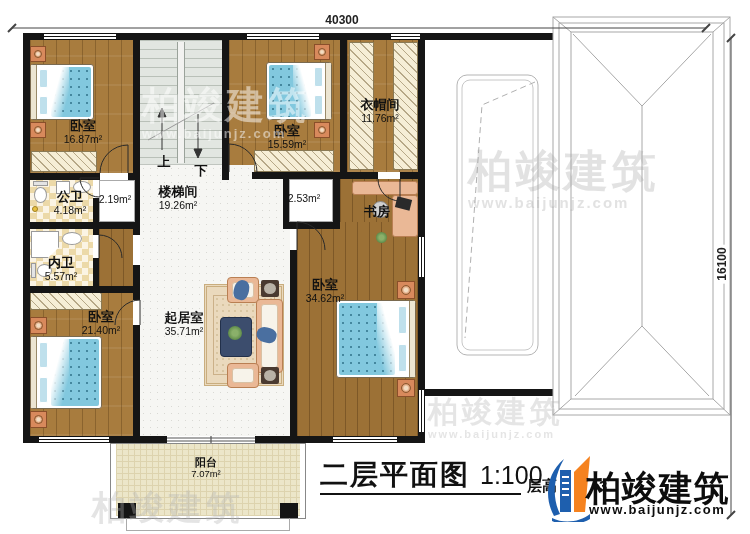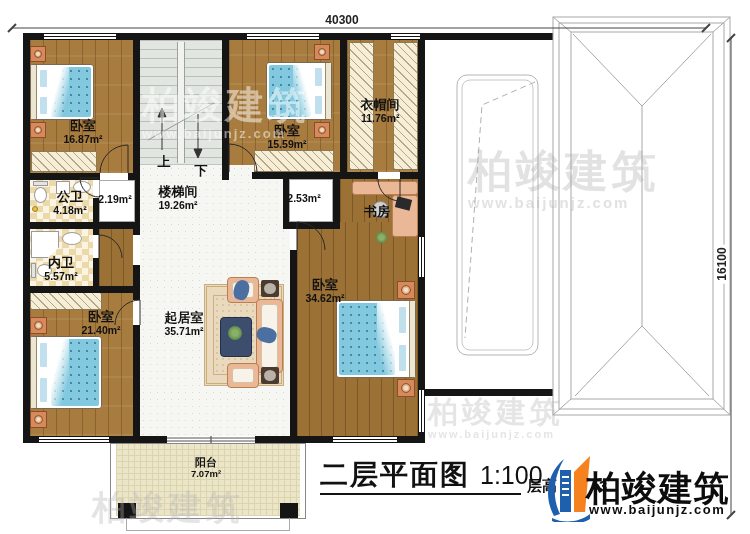--- a/index.html
+++ b/index.html
@@ -47,21 +47,21 @@
   .fix{position:absolute;background:#fff;border:1px solid #9a9a9a;}
   .oval{border-radius:50%;}
   .sofa{position:absolute;background:#eab896;border:1px solid #b97f53;border-radius:4px;}
   .sofa::after{content:"";position:absolute;inset:4px;background:#f7f3ea;border:1px solid #d9c1a4;border-radius:3px;}
   .sidetbl{position:absolute;background:#4a3a30;border-radius:2px;}
   .sidetbl::after{content:"";position:absolute;inset:3px;border-radius:50%;background:#b9b2a6;}
   .person{position:absolute;background:#4a6fa0;border-radius:45% 45% 40% 40%;}
   .plant{position:absolute;border-radius:50%;background:radial-gradient(circle,#8ab06a 30%,#4a7a3a 90%);}
   .rlabel{position:absolute;transform:translateX(-50%);text-align:center;color:#111;white-space:nowrap;}
   .rname{font-size:13px;font-weight:700;line-height:1.05;}
-  .rarea{font-size:10.5px;font-weight:700;line-height:1.15;text-align:right;}
+  .rarea{font-size:10.5px;font-weight:400;line-height:1.15;}
   .rlabel.small .rname{font-size:11px}.rlabel.small .rarea{font-size:9.5px}
   .updown{position:absolute;transform:translate(-50%,-50%);font-size:13px;font-weight:700;color:#111;}
   .dimlabel{position:absolute;font-size:12px;font-weight:700;color:#222;background:#fff;padding:0 3px;white-space:nowrap;}
   .wm{position:absolute;white-space:nowrap;pointer-events:none;}
   .wm .wmn{font-weight:700;letter-spacing:4px;line-height:1.05;}
   .wm .wmu{font-weight:700;letter-spacing:2px;}
   .titleblock{position:absolute;left:320px;top:456px;white-space:nowrap;}
   .title-cn{font-size:28px;font-weight:700;color:#111;letter-spacing:2px;}
   .title-scale{font-size:25px;font-weight:400;color:#111;margin-left:10px;}
   .title-rule{position:absolute;left:320px;top:493px;width:201px;border-top:2.5px solid #111;}

